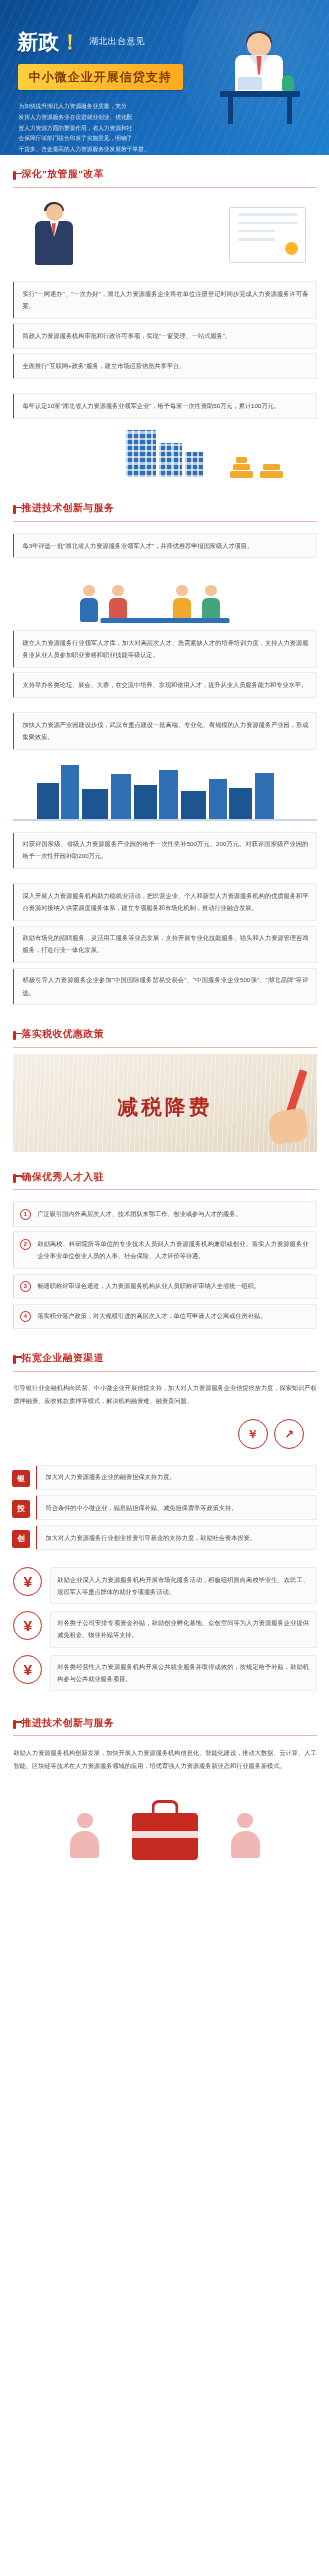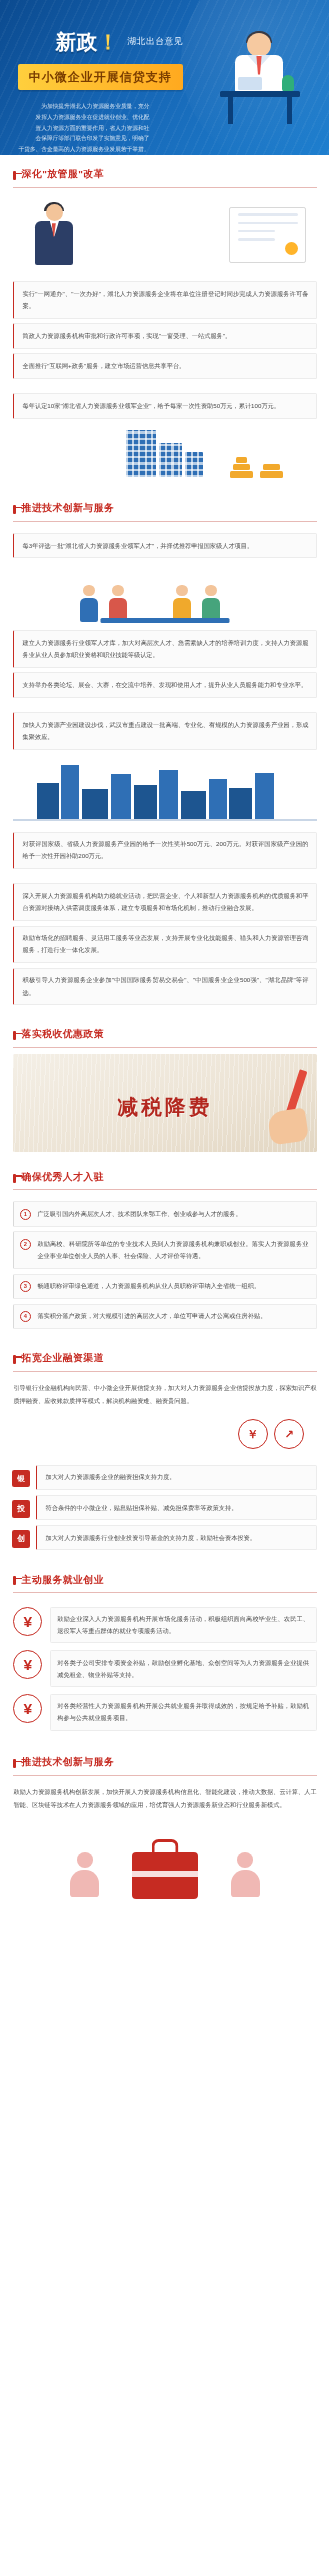--- a/index.html
+++ b/index.html
@@ -11,21 +11,20 @@
   }
   .page { width: 330px; position: relative; overflow: hidden; }
 
   
   .header {
     position: relative;
     width: 330px;
     height: 155px;
     background: linear-gradient(135deg, #0b4a8f 0%, #1666b5 45%, #1e7fcf 100%);
     overflow: hidden;
-    text-align: right;
   }
   .header .hdr-stripe {
     position: absolute; left: 0; top: 0; width: 100%; height: 100%;
     background:
       repeating-linear-gradient(115deg, rgba(255,255,255,0.045) 0 1.5px, rgba(255,255,255,0) 1.5px 8.2px);
   }
   .header .hdr-arc {
     position: absolute; right: -67px; top: -46px; width: 216px; height: 216px;
     border-radius: 50%;
     background: radial-gradient(circle at 35% 35%, rgba(255,255,255,0.10), rgba(255,255,255,0) 65%);
@@ -434,25 +433,20 @@
       <div class="side-ico" style="top:5.2px;">投</div>
       <div class="card with-sideico"><span>符合条件的中小微企业，贴息贴担保补贴、减免担保费率等政策支持。</span></div>
     </div>
     <div style="position:relative;">
       <div class="side-ico" style="top:5.2px;">创</div>
       <div class="card with-sideico"><span>加大对人力资源服务行业创业投资引导基金的支持力度，鼓励社会资本投资。</span></div>
     </div>
   </div>
 
   <div class="section">
-    <div class="sec-head">
-      <div class="marker-line"></div>
-      <div class="sec-title">主动服务就业创业</div>
-      <div class="sec-rule"></div>
-    </div>
 
     <div class="yuan-row">
       <div class="yuan-badge">¥</div>
       <div class="yuan-text">鼓励企业深入人力资源服务机构开展市场化服务活动，积极组织面向高校毕业生、农民工、退役军人等重点群体的就业专项服务活动。</div>
     </div>
     <div class="yuan-row">
       <div class="yuan-badge">¥</div>
       <div class="yuan-text">对各类子公司安排专项资金补贴，鼓励创业孵化基地、众创空间等为人力资源服务企业提供减免租金、物业补贴等支持。</div>
     </div>
     <div class="yuan-row">

